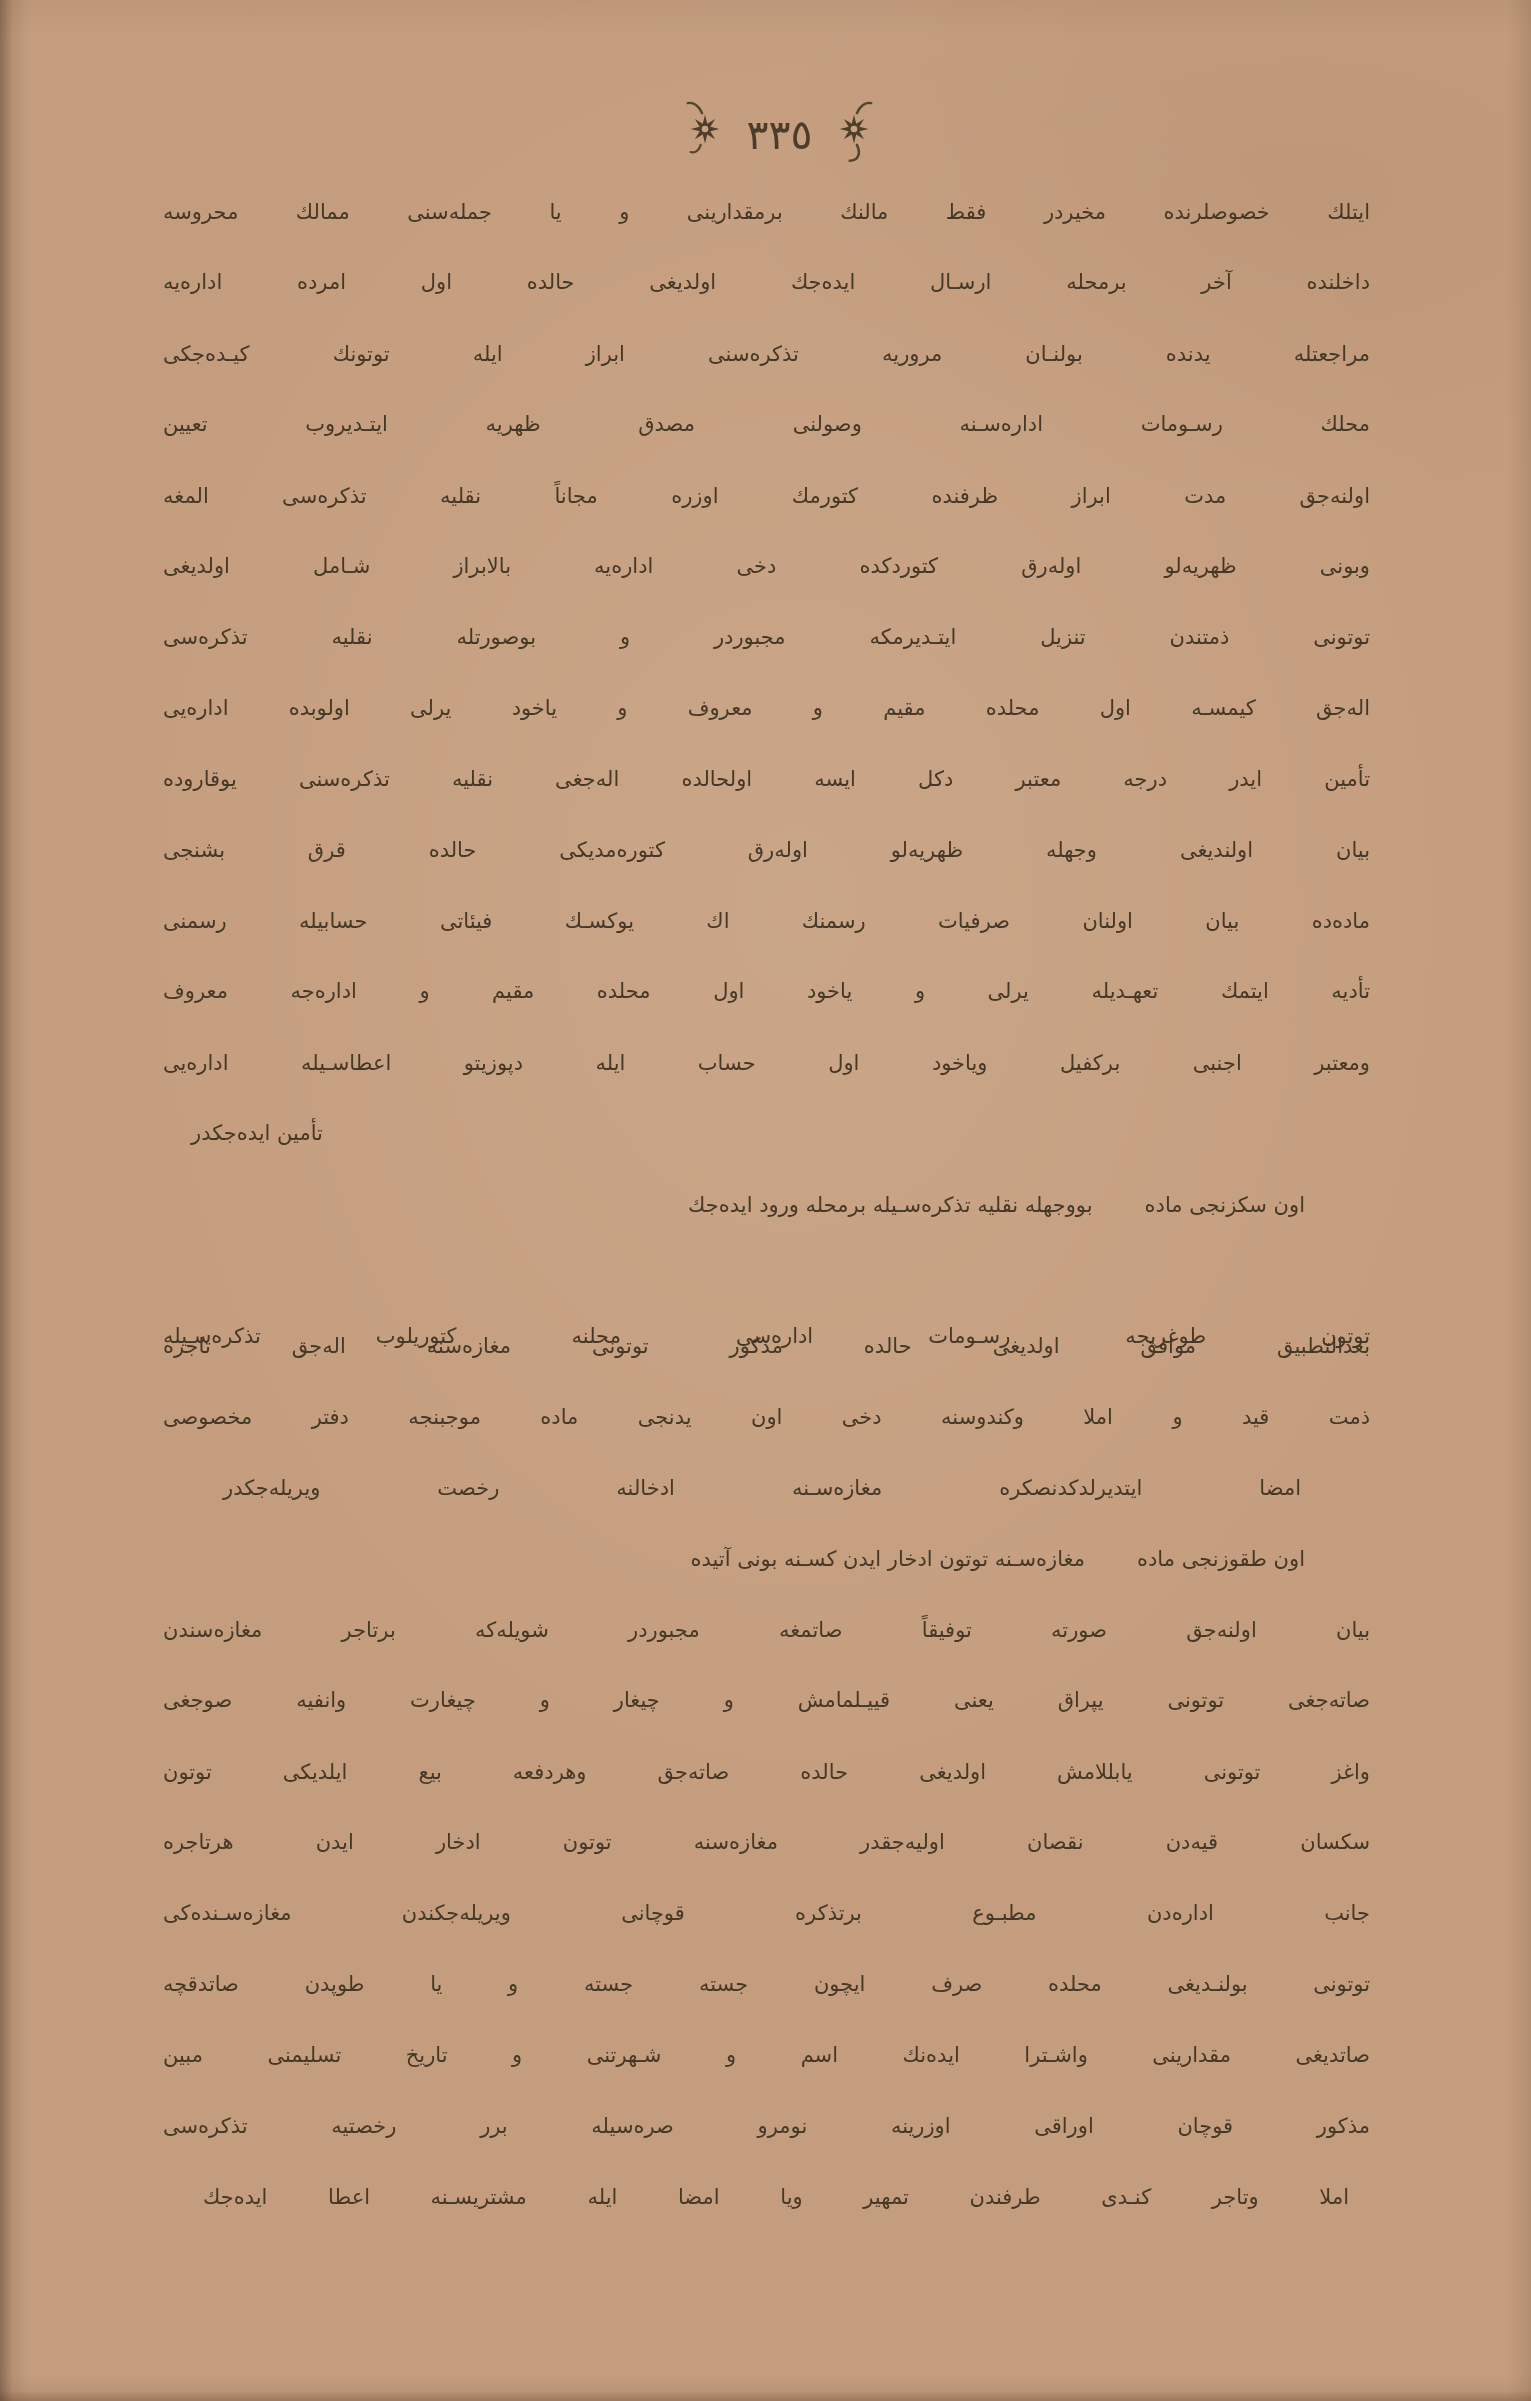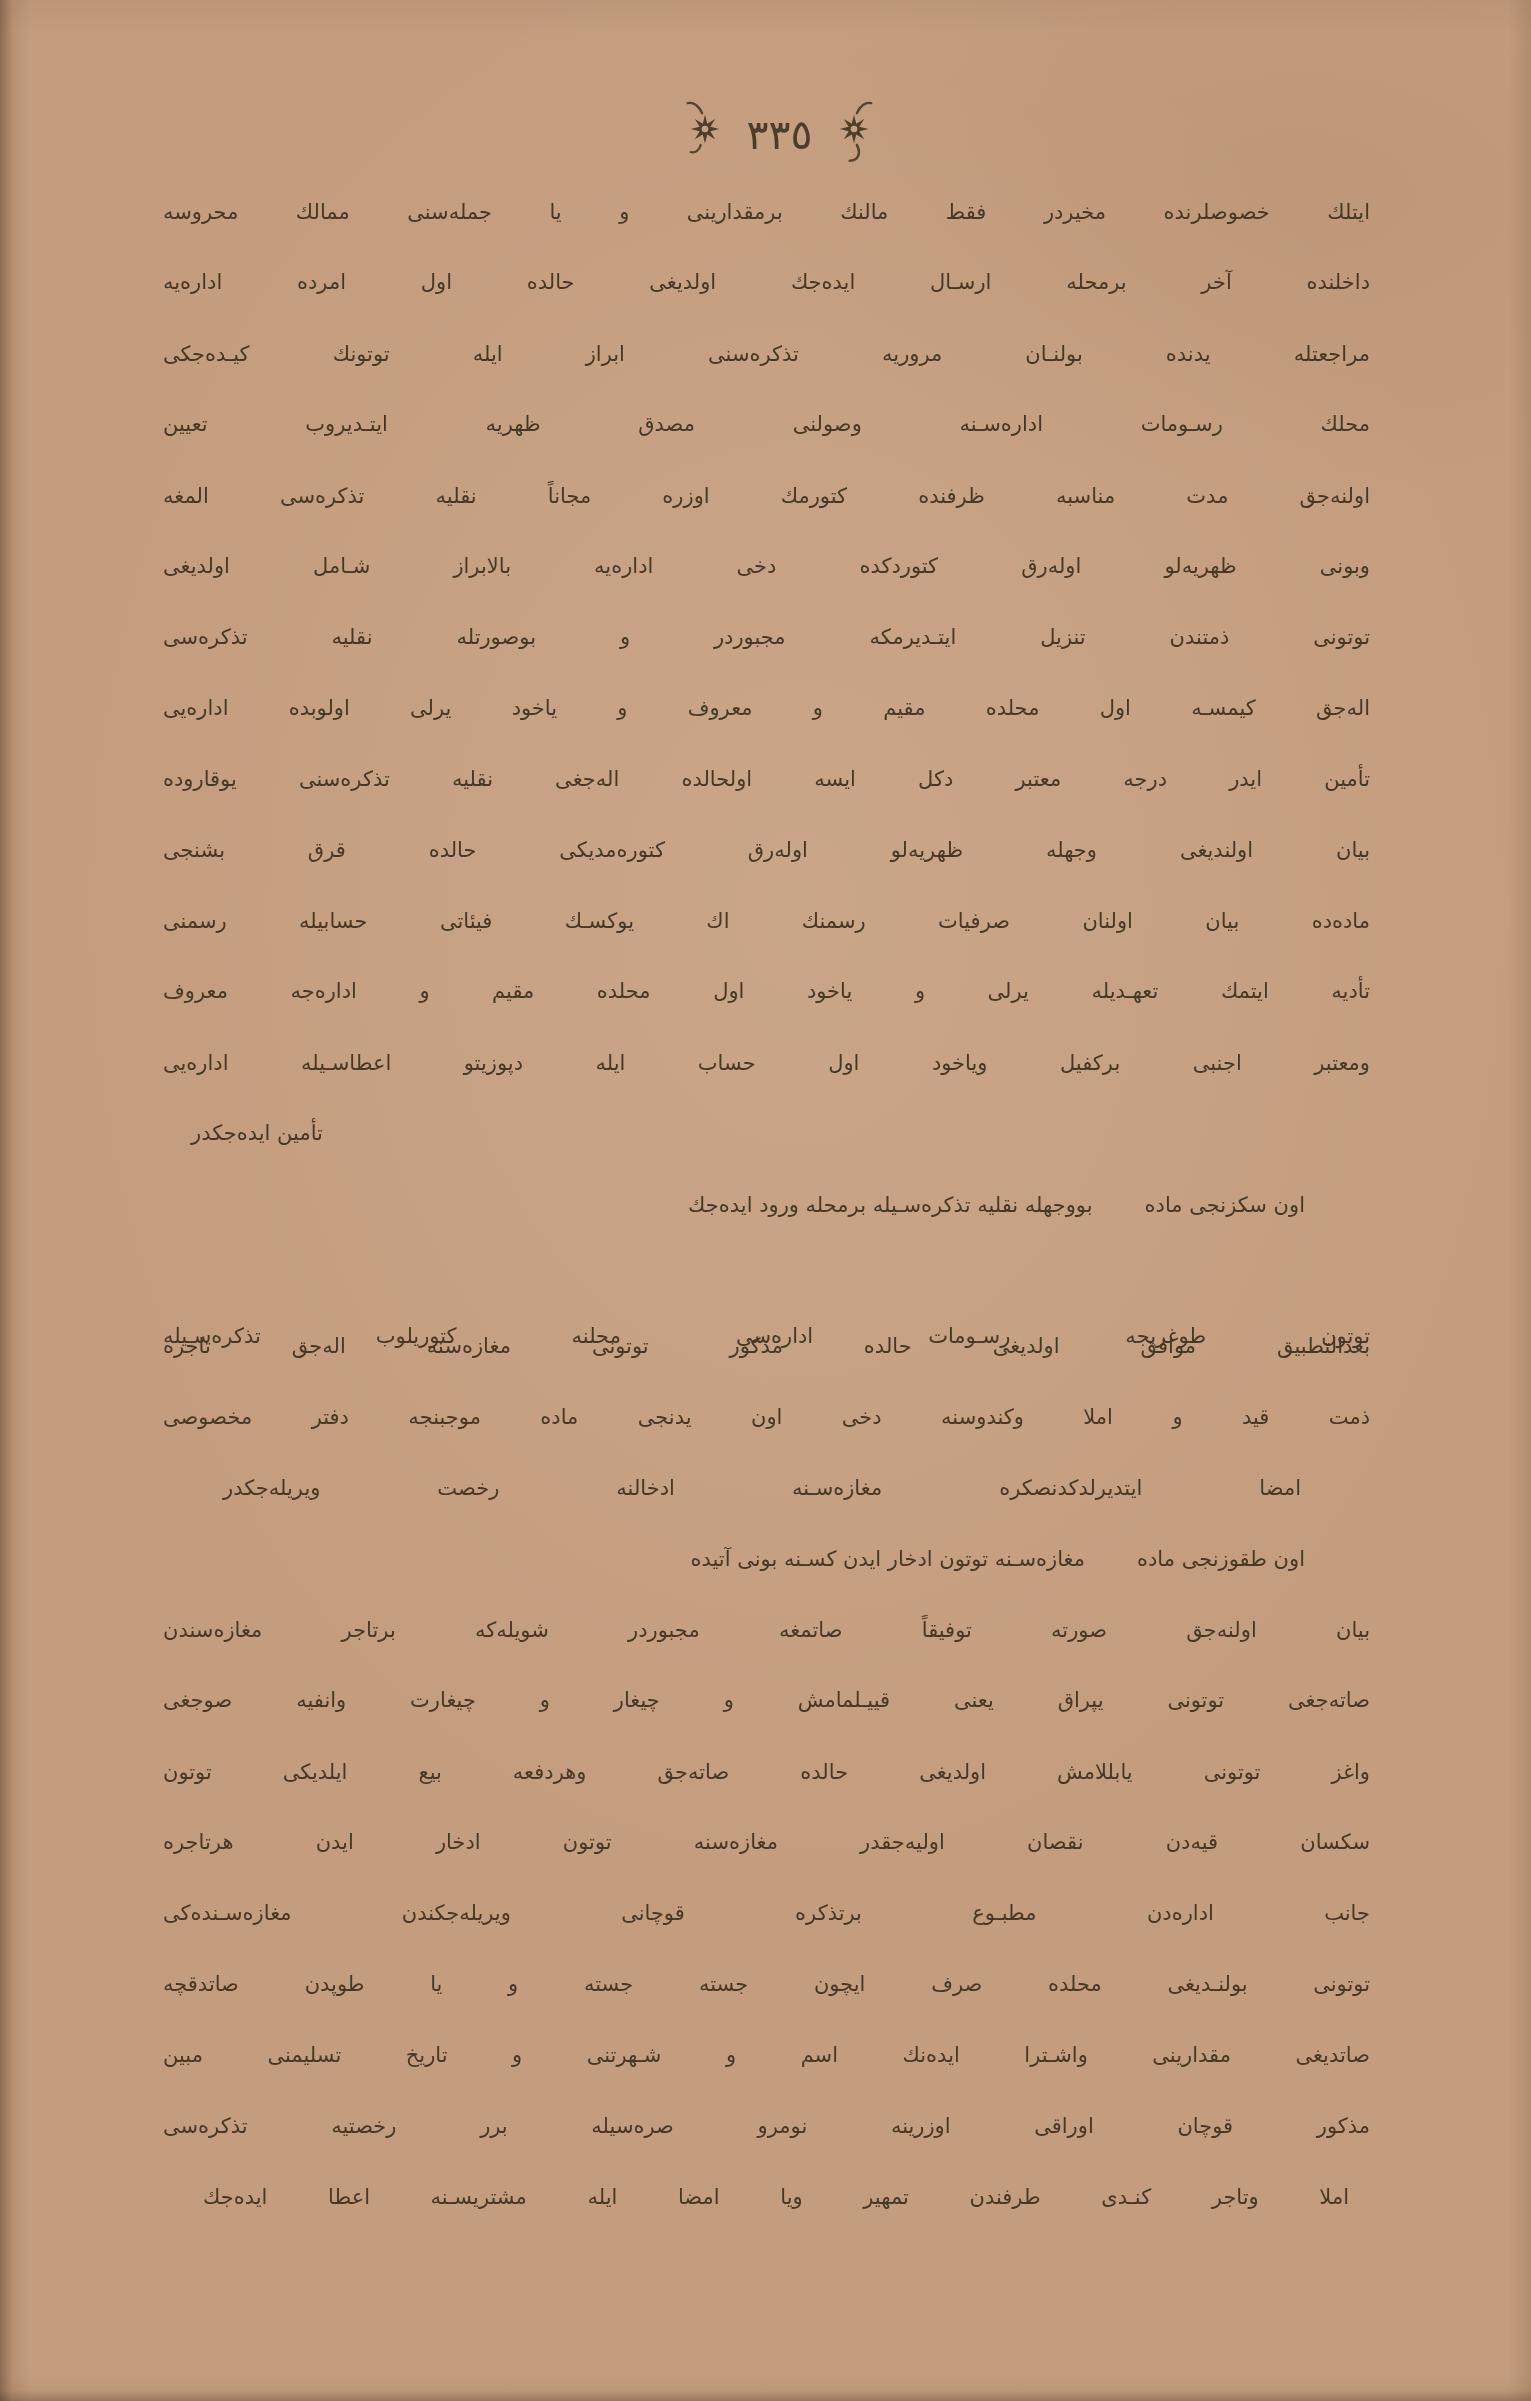--- a/index.html
+++ b/index.html
@@ -65,21 +65,21 @@
     <polygon fill="#4e3f2b" points="44,30 31.4,33.1 38.1,44.1 27.1,37.4 24,50 20.9,37.4 9.9,44.1 16.6,33.1 4,30 16.6,26.9 9.9,15.9 20.9,22.6 24,10 27.1,22.6 38.1,15.9 31.4,26.9"></polygon>
     <circle cx="24" cy="30" r="4.6" fill="#c9a284"></circle>
   </svg>
 </div>
 
 <div class="text-block">
   <div class="line" style="top:181px">ايتلك خصوصلرنده مخيردر فقط مالنك برمقدارينى و يا جمله‌سنى ممالك محروسه</div>
   <div class="line" style="top:251px">داخلنده آخر برمحله ارسـال ايده‌جك اولديغى حالده اول امرده اداره‌يه</div>
   <div class="line" style="top:323px">مراجعتله يدنده بولنـان مروريه تذكره‌سنى ابراز ايله توتونك كيـده‌جكى</div>
   <div class="line" style="top:393px">محلك رسـومات اداره‌سـنه وصولنى مصدق ظهريه ايتـديروب تعيين</div>
-  <div class="line" style="top:465px">اولنه‌جق مدت مناسبه ظرفنده كتورمك اوزره مجاناً نقليه تذكره‌سى المغه</div>
+  <div class="line" style="top:465px">اولنه‌جق مدت ابراز ظرفنده كتورمك اوزره مجاناً نقليه تذكره‌سى المغه</div>
   <div class="line" style="top:535px">وبونى ظهريه‌لو اوله‌رق كتوردكده دخى اداره‌يه بالابراز شـامل اولديغى</div>
   <div class="line" style="top:606px">توتونى ذمتندن تنزيل ايتـديرمكه مجبوردر و بوصورتله نقليه تذكره‌سى</div>
   <div class="line" style="top:677px">اله‌جق كيمسـه اول محلده مقيم و معروف و ياخود يرلى اولوبده اداره‌يى</div>
   <div class="line" style="top:748px">تأمين ايدر درجه معتبر دكل ايسه اولحالده اله‌جغى نقليه تذكره‌سنى يوقاروده</div>
   <div class="line" style="top:819px">بيان اولنديغى وجهله ظهريه‌لو اوله‌رق كتوره‌مديكى حالده قرق بشنجى</div>
   <div class="line" style="top:890px">ماده‌ده بيان اولنان صرفيات رسمنك اك يوكسـك فيئاتى حسابيله رسمنى</div>
   <div class="line" style="top:960px">تأديه ايتمك تعهـديله يرلى و ياخود اول محلده مقيم و اداره‌جه معروف</div>
   <div class="line" style="top:1032px">ومعتبر اجنبى بركفيل وياخود اول حساب ايله دپوزيتو اعطاسـيله اداره‌يى</div>
   <div class="line flush-left" style="top:1102px">تأمين ايده‌جكدر</div>
   <div class="line article" style="top:1174px">

